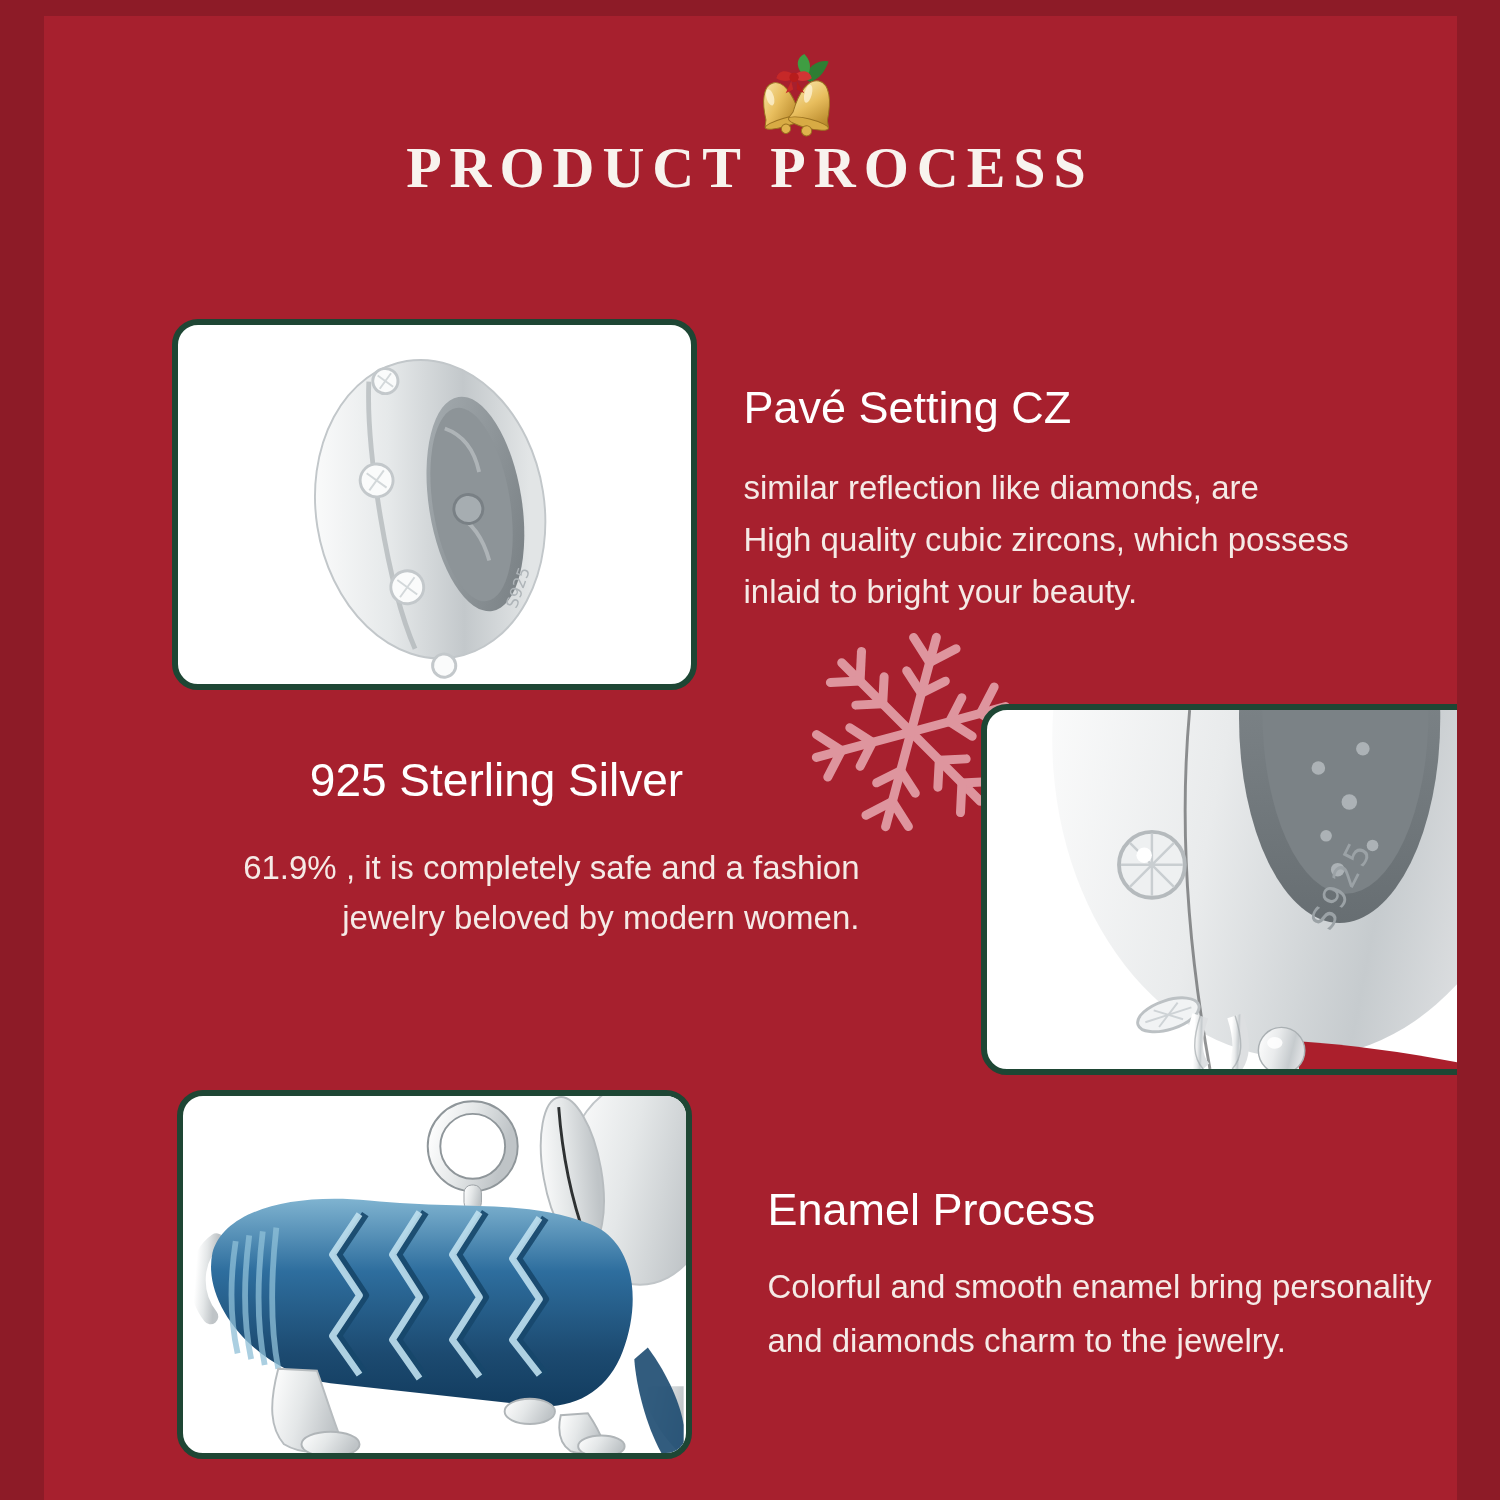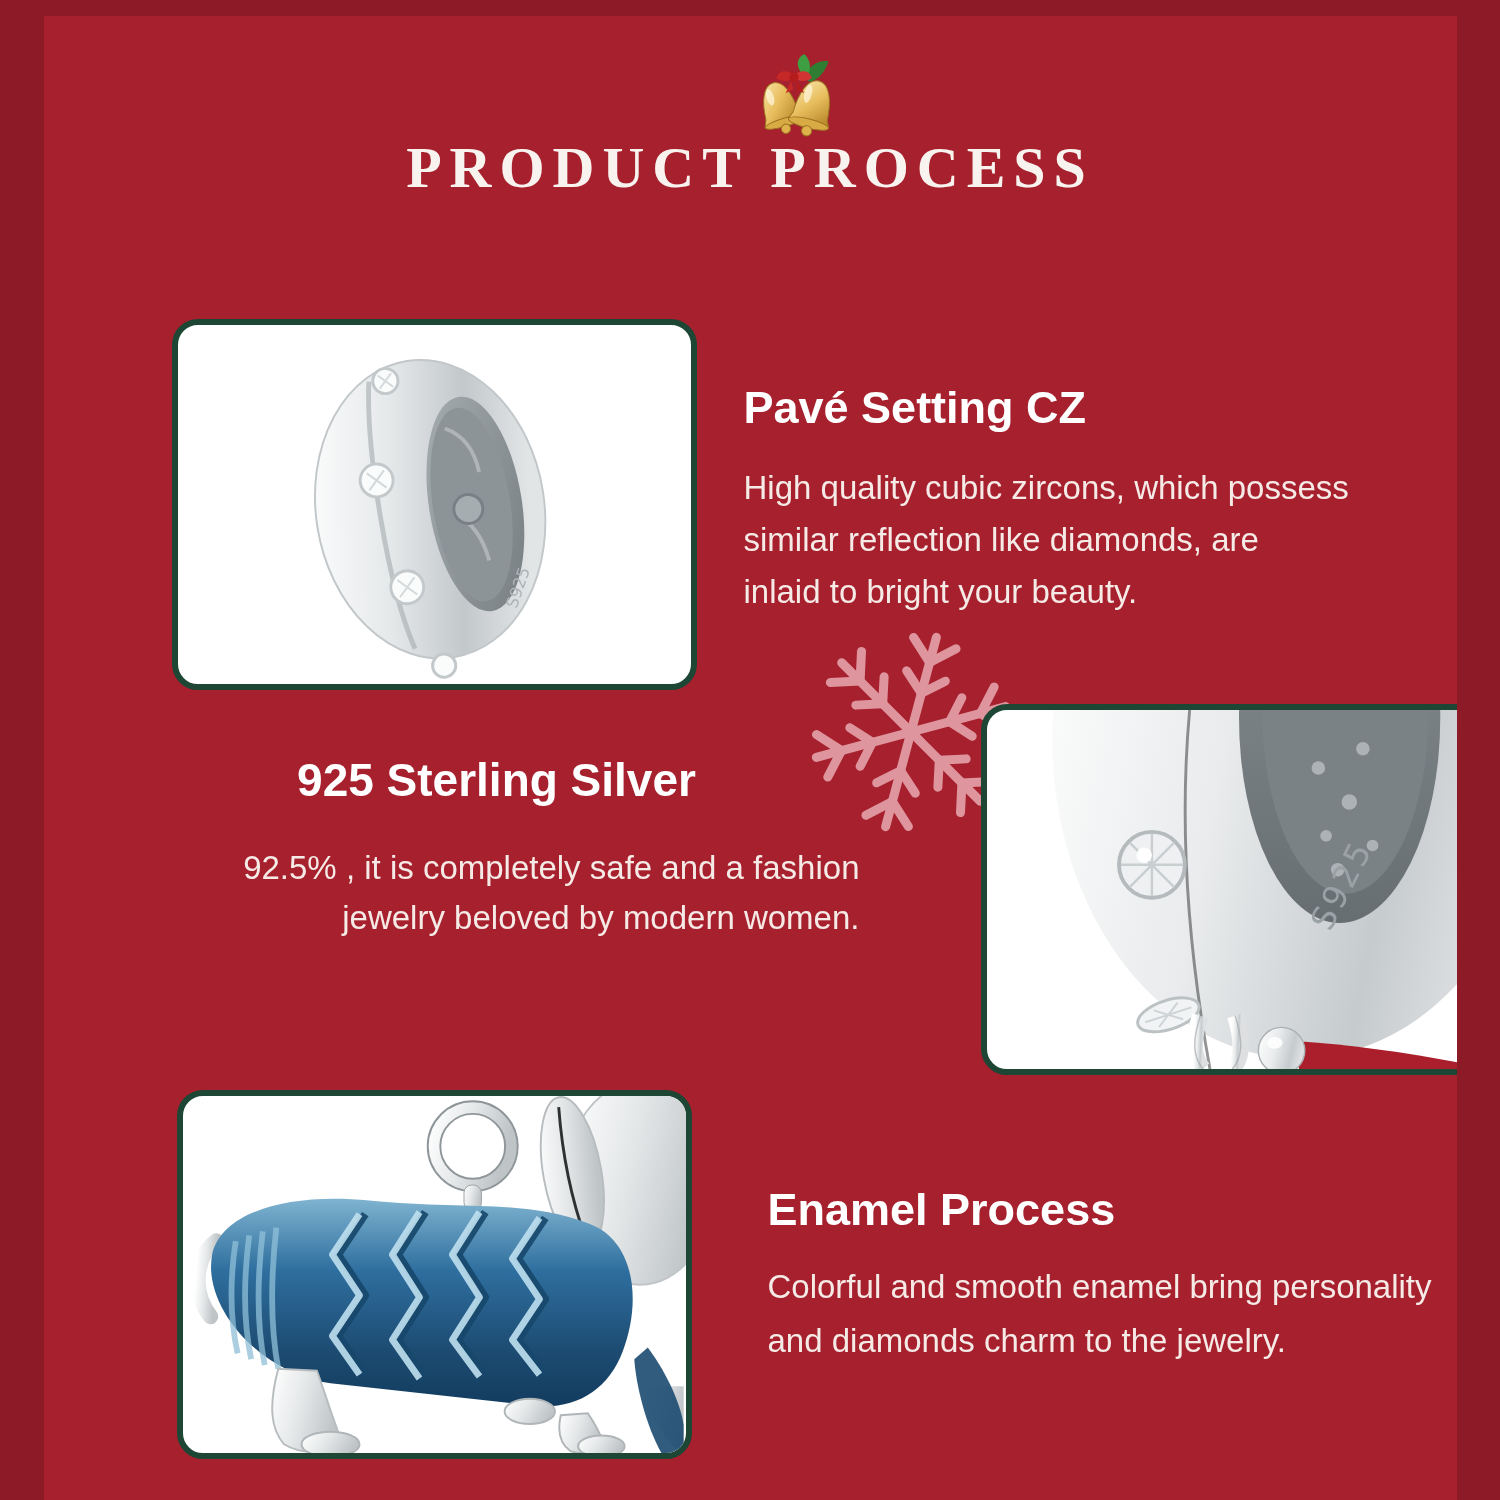--- a/index.html
+++ b/index.html
@@ -24,21 +24,21 @@
   .photo{
     position:absolute;background:#ffffff;border:6px solid var(--frame);
     border-radius:26px;overflow:hidden;box-sizing:border-box;
   }
   .photo svg{display:block;width:100%;height:100%;}
   .photo-1{left:88px;top:287px;width:525px;height:371px;z-index:2;}
   .photo-2{left:897px;top:672px;width:516px;height:371px;z-index:2;}
   .photo-3{left:93px;top:1058px;width:515px;height:369px;z-index:2;}
   .snowflake{position:absolute;left:757px;top:606px;width:220px;height:220px;z-index:1;}
   .sec-text{position:absolute;z-index:3;}
-  .sec-text h2{margin:0;font-size:45px;font-weight:bold;color:var(--heading);white-space:nowrap;}
+  .sec-text h2{margin:0;font-size:45px;font-weight:normal;color:var(--heading);white-space:nowrap;}
   .sec-text .body{margin-top:28px;font-size:33px;color:var(--body);white-space:nowrap;}
   .text-1{left:700px;top:366px;width:700px;text-align:left;}
   .text-1 .body div{line-height:52px;}
   .text-2{left:90px;top:737px;width:726px;text-align:right;}
   .text-2 h2{font-size:46px;text-align:center;}
   .text-2 .body{margin-top:36px;}
   .text-2 .body div{line-height:50px;}
   .text-3{left:724px;top:1168px;width:740px;text-align:left;}
   .text-3 .body{margin-top:24px;}
   .text-3 .body div{line-height:54px;}
@@ -137,22 +137,22 @@
           <path d="M199,143 l18,18 M217,143 l-18,18"></path>
           <path d="M213,257 l18,18 M231,257 l-18,18"></path>
         </g>
       </g>
     </svg>
   </figure>
 
   <div class="sec-text text-1">
     <h2>Pavé Setting CZ</h2>
     <div class="body">
+      <div>similar reflection like diamonds, are</div>
       <div>High quality cubic zircons, which possess</div>
-      <div>similar reflection like diamonds, are</div>
       <div>inlaid to bright your beauty.</div>
     </div>
   </div>
 
   <figure class="photo photo-2">
     <svg viewBox="0 0 516 371">
       <defs>
         <linearGradient id="sil2" x1="0" y1="0" x2="1" y2="0.25">
           <stop offset="0" stop-color="#ffffff"></stop>
           <stop offset="0.45" stop-color="#e9ebec"></stop>
@@ -196,21 +196,21 @@
 
       <path d="M316,342 C380,346 460,358 516,371 L320,371 Z" fill="#AB1F2C"></path>
       <circle cx="302" cy="352" r="24" fill="url(#sil2)" stroke="#aab0b3" stroke-width="1.5"></circle>
       <ellipse cx="295" cy="344" rx="8" ry="6" fill="#ffffff" opacity="0.85"></ellipse>
     </svg>
   </figure>
 
   <div class="sec-text text-2">
     <h2>925 Sterling Silver</h2>
     <div class="body">
-      <div>92.5% , it is completely safe and a fashion</div>
+      <div>61.9% , it is completely safe and a fashion</div>
       <div>jewelry beloved by modern women.</div>
     </div>
   </div>
 
   <figure class="photo photo-3">
     <svg viewBox="0 0 515 369">
       <defs>
         <linearGradient id="sil3" x1="0" y1="0" x2="1" y2="0.3">
           <stop offset="0" stop-color="#ffffff"></stop>
           <stop offset="0.5" stop-color="#e4e7e8"></stop>

